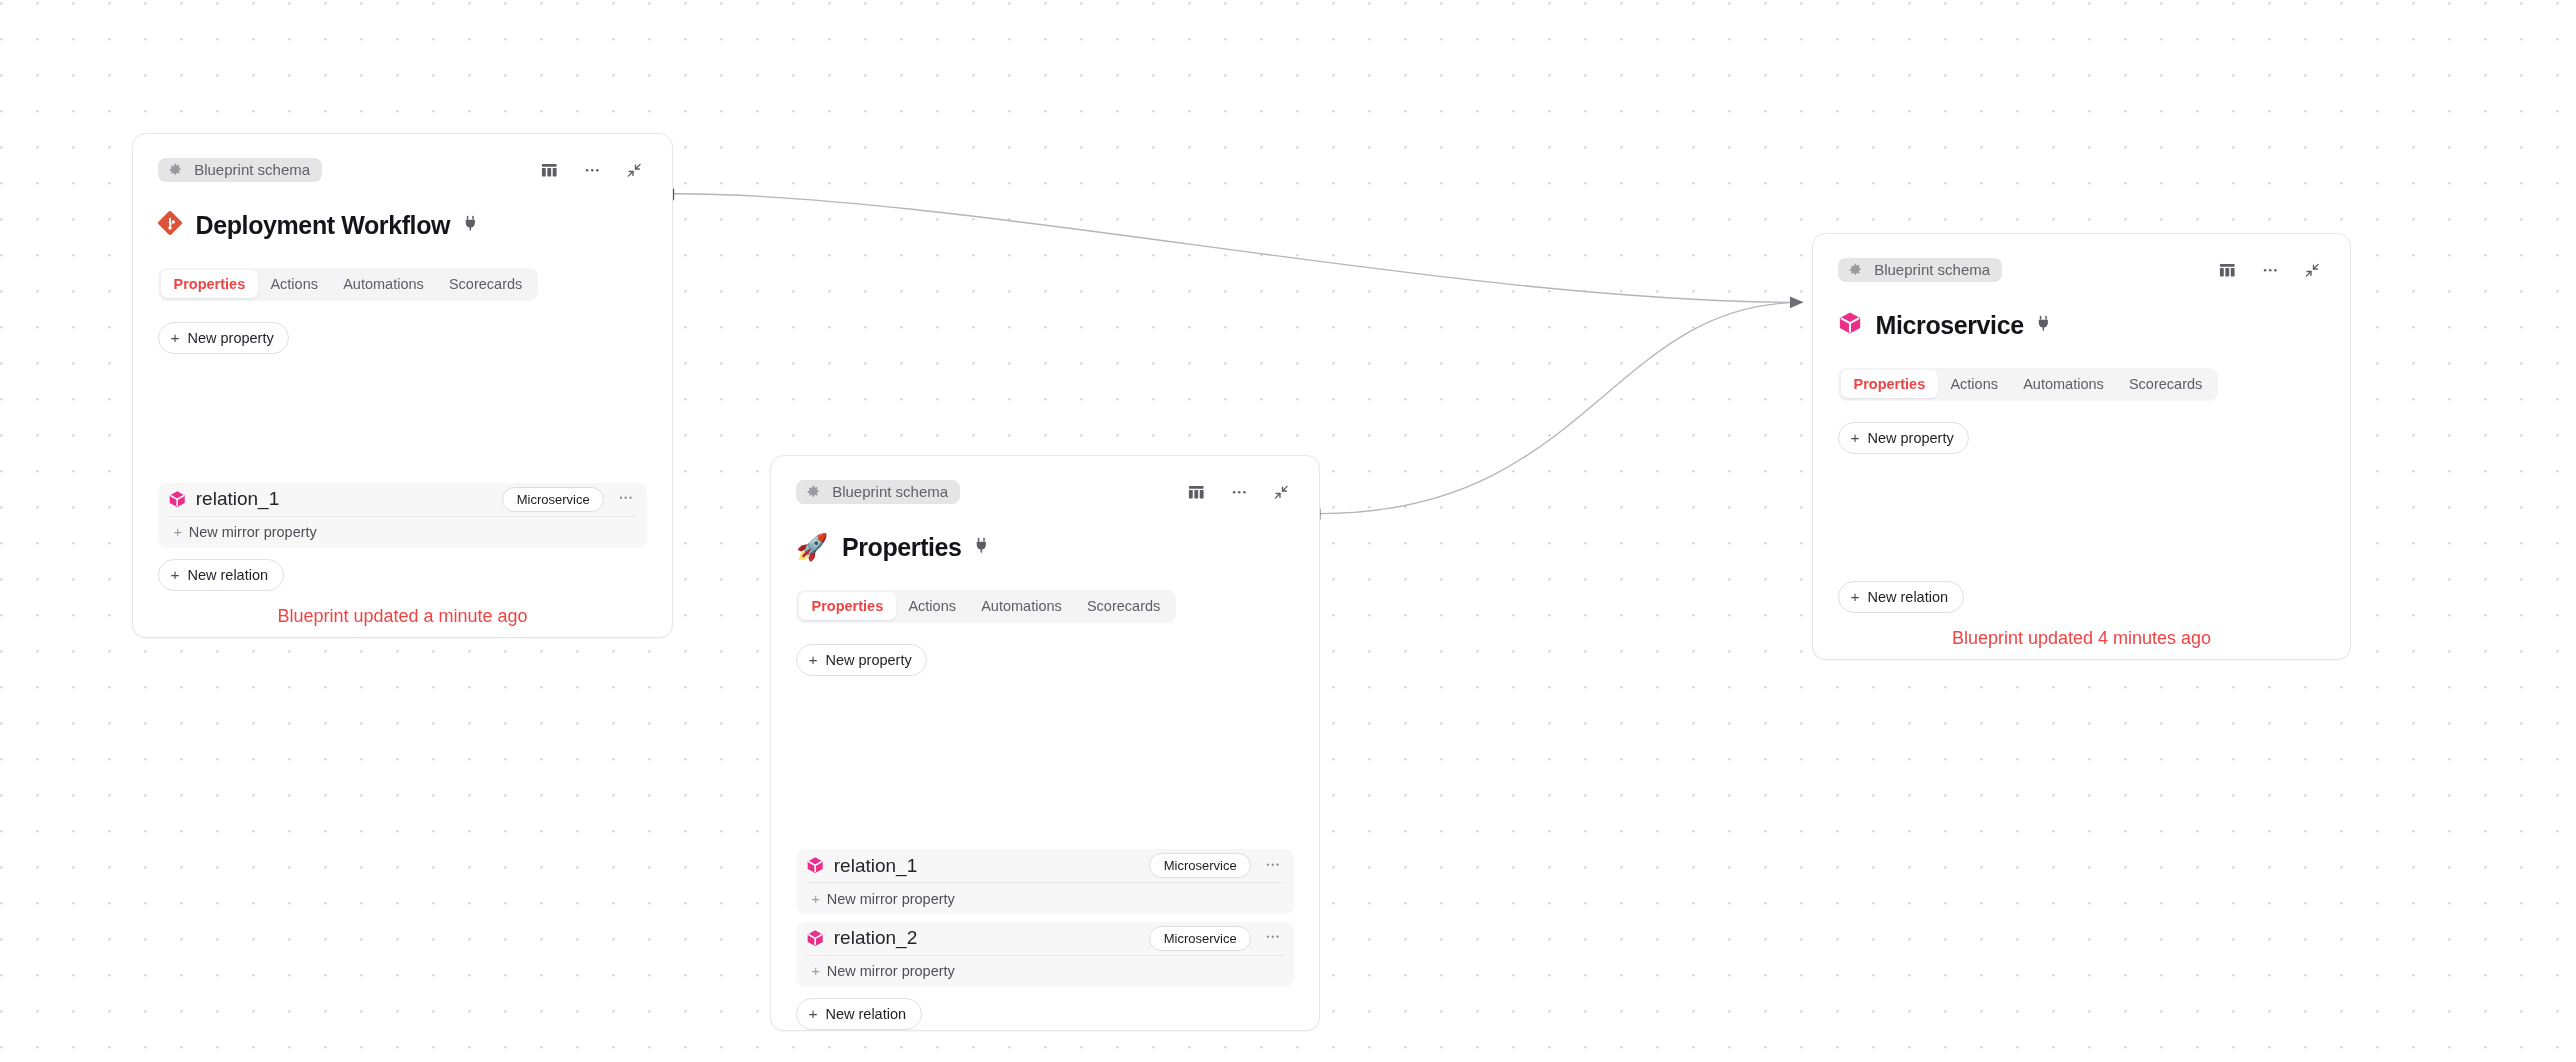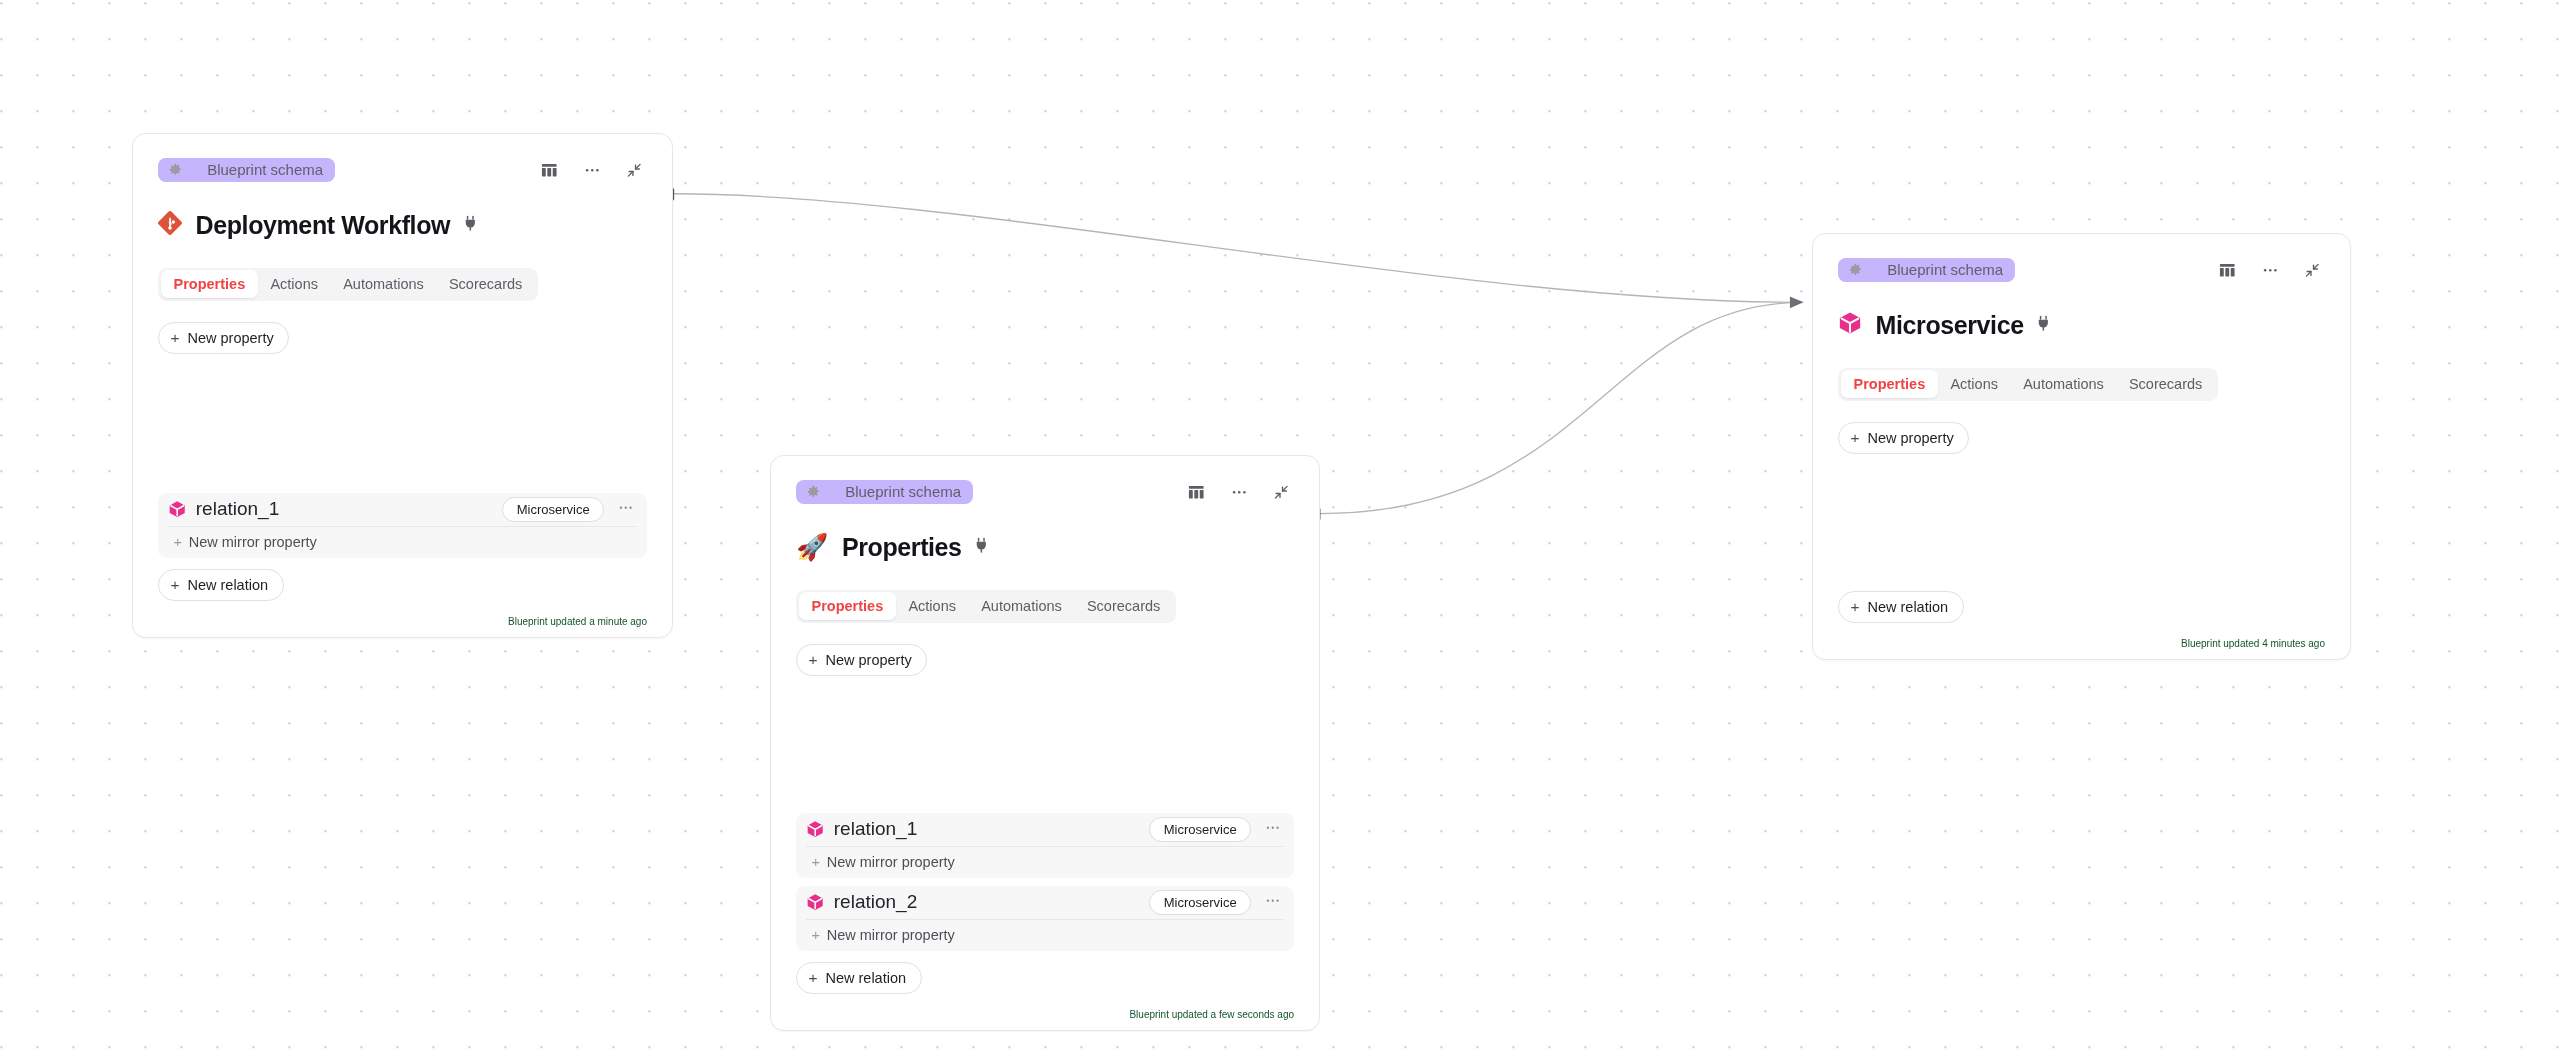--- a/index.html
+++ b/index.html
@@ -45,22 +45,22 @@
   .card-top {
     display: flex;
     align-items: center;
     justify-content: space-between;
     height: 29px;
   }
 
   .schema-chip {
     display: inline-flex;
     align-items: center;
-    gap: 25px;
-    background: #c4b5fd;
+    gap: 12px;
+    background: #e5e5e5;
     border-radius: 7.8px;
     padding: 4.8px 11.6px 4.8px 9.7px;
     font-size: 15px;
     color: #60606a;
     line-height: 1;
   }
 
   .card-top-actions {
     display: flex;
     align-items: center;
@@ -184,23 +184,23 @@
     padding-left: 5.8px;
     font-size: 14.5px;
     color: #4e4e58;
     cursor: pointer;
   }
   .relation-sub .plus { color: #9a9aa2; font-size: 14.5px; }
 
   .new-relation { margin-top: 11.6px; }
 
   .updated-note {
-    text-align: right;
-    font-size: 10px;
-    color: #14532d;
+    text-align: center;
+    font-size: 18px;
+    color: #ef4444;
     margin-top: 15.5px;
     padding-bottom: 9.7px;
   }
 
   .cube { display: inline-block; width: 18.4px; height: 18.4px; flex: none; }
   .gear { display: inline-block; width: 14.5px; height: 14.5px; }
 </style>
 </head>
 <body>
 
@@ -444,21 +444,20 @@
           <span>New mirror property</span>
         </div>
       </div>
     </div>
 
     <button class="pill-btn new-relation">
       <span class="plus">+</span>
       <span>New relation</span>
     </button>
 
-    <div class="updated-note">Blueprint updated a few seconds ago</div>
   </div>
 
   <div class="card" style="left:1812px; top:233px; width:539px; height:427px;">
 
     <div class="card-top">
       <div class="schema-chip">
         <span class="gear">
           <svg viewBox="0 0 16 16" width="14.5" height="14.5" fill="#9a9aa1">
             <path d="M8 5.2A2.8 2.8 0 1 0 8 10.8 2.8 2.8 0 0 0 8 5.2zm0 1.5a1.3 1.3 0 1 1 0 2.6 1.3 1.3 0 0 1 0-2.6z"></path>
             <path d="M7.1.8h1.8l.25 1.6 1.2.5 1.3-.95 1.27 1.27-.95 1.3.5 1.2 1.6.25v1.8l-1.6.25-.5 1.2.95 1.3-1.27 1.27-1.3-.95-1.2.5-.25 1.6H7.1l-.25-1.6-1.2-.5-1.3.95L3.08 11.3l.95-1.3-.5-1.2-1.6-.25V6.75l1.6-.25.5-1.2-.95-1.3L4.35 2.73l1.3.95 1.2-.5z"></path>

